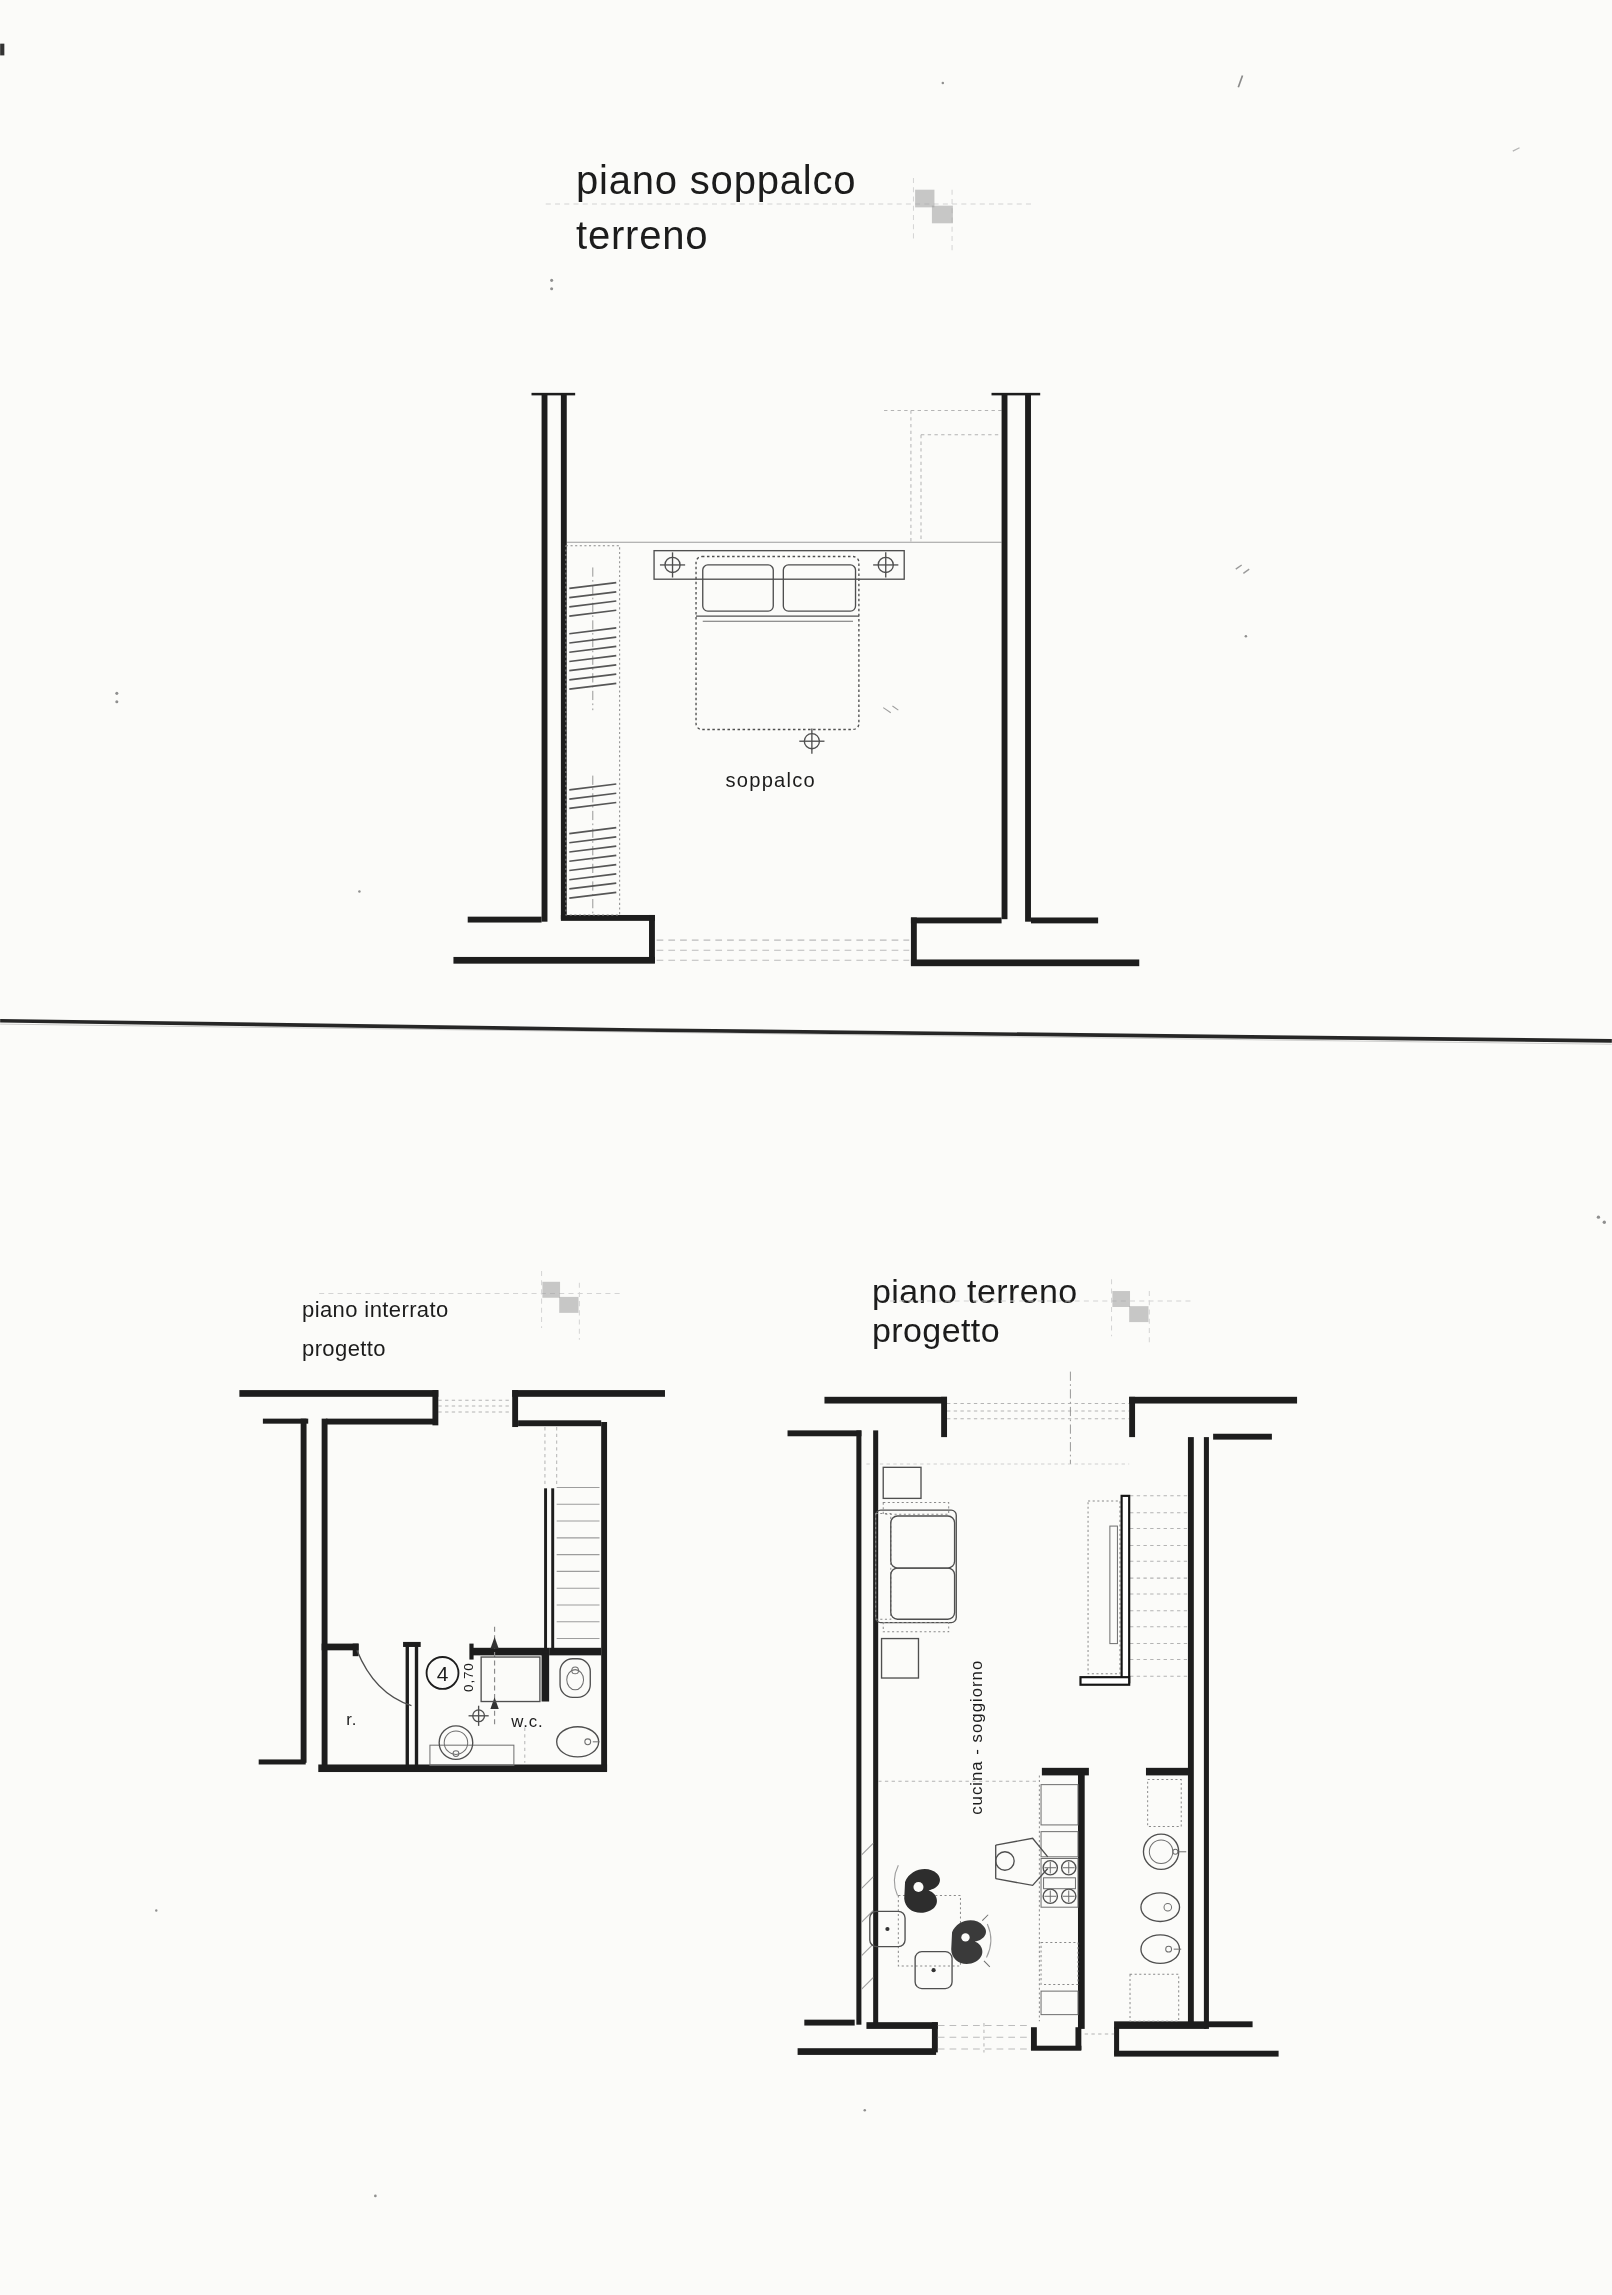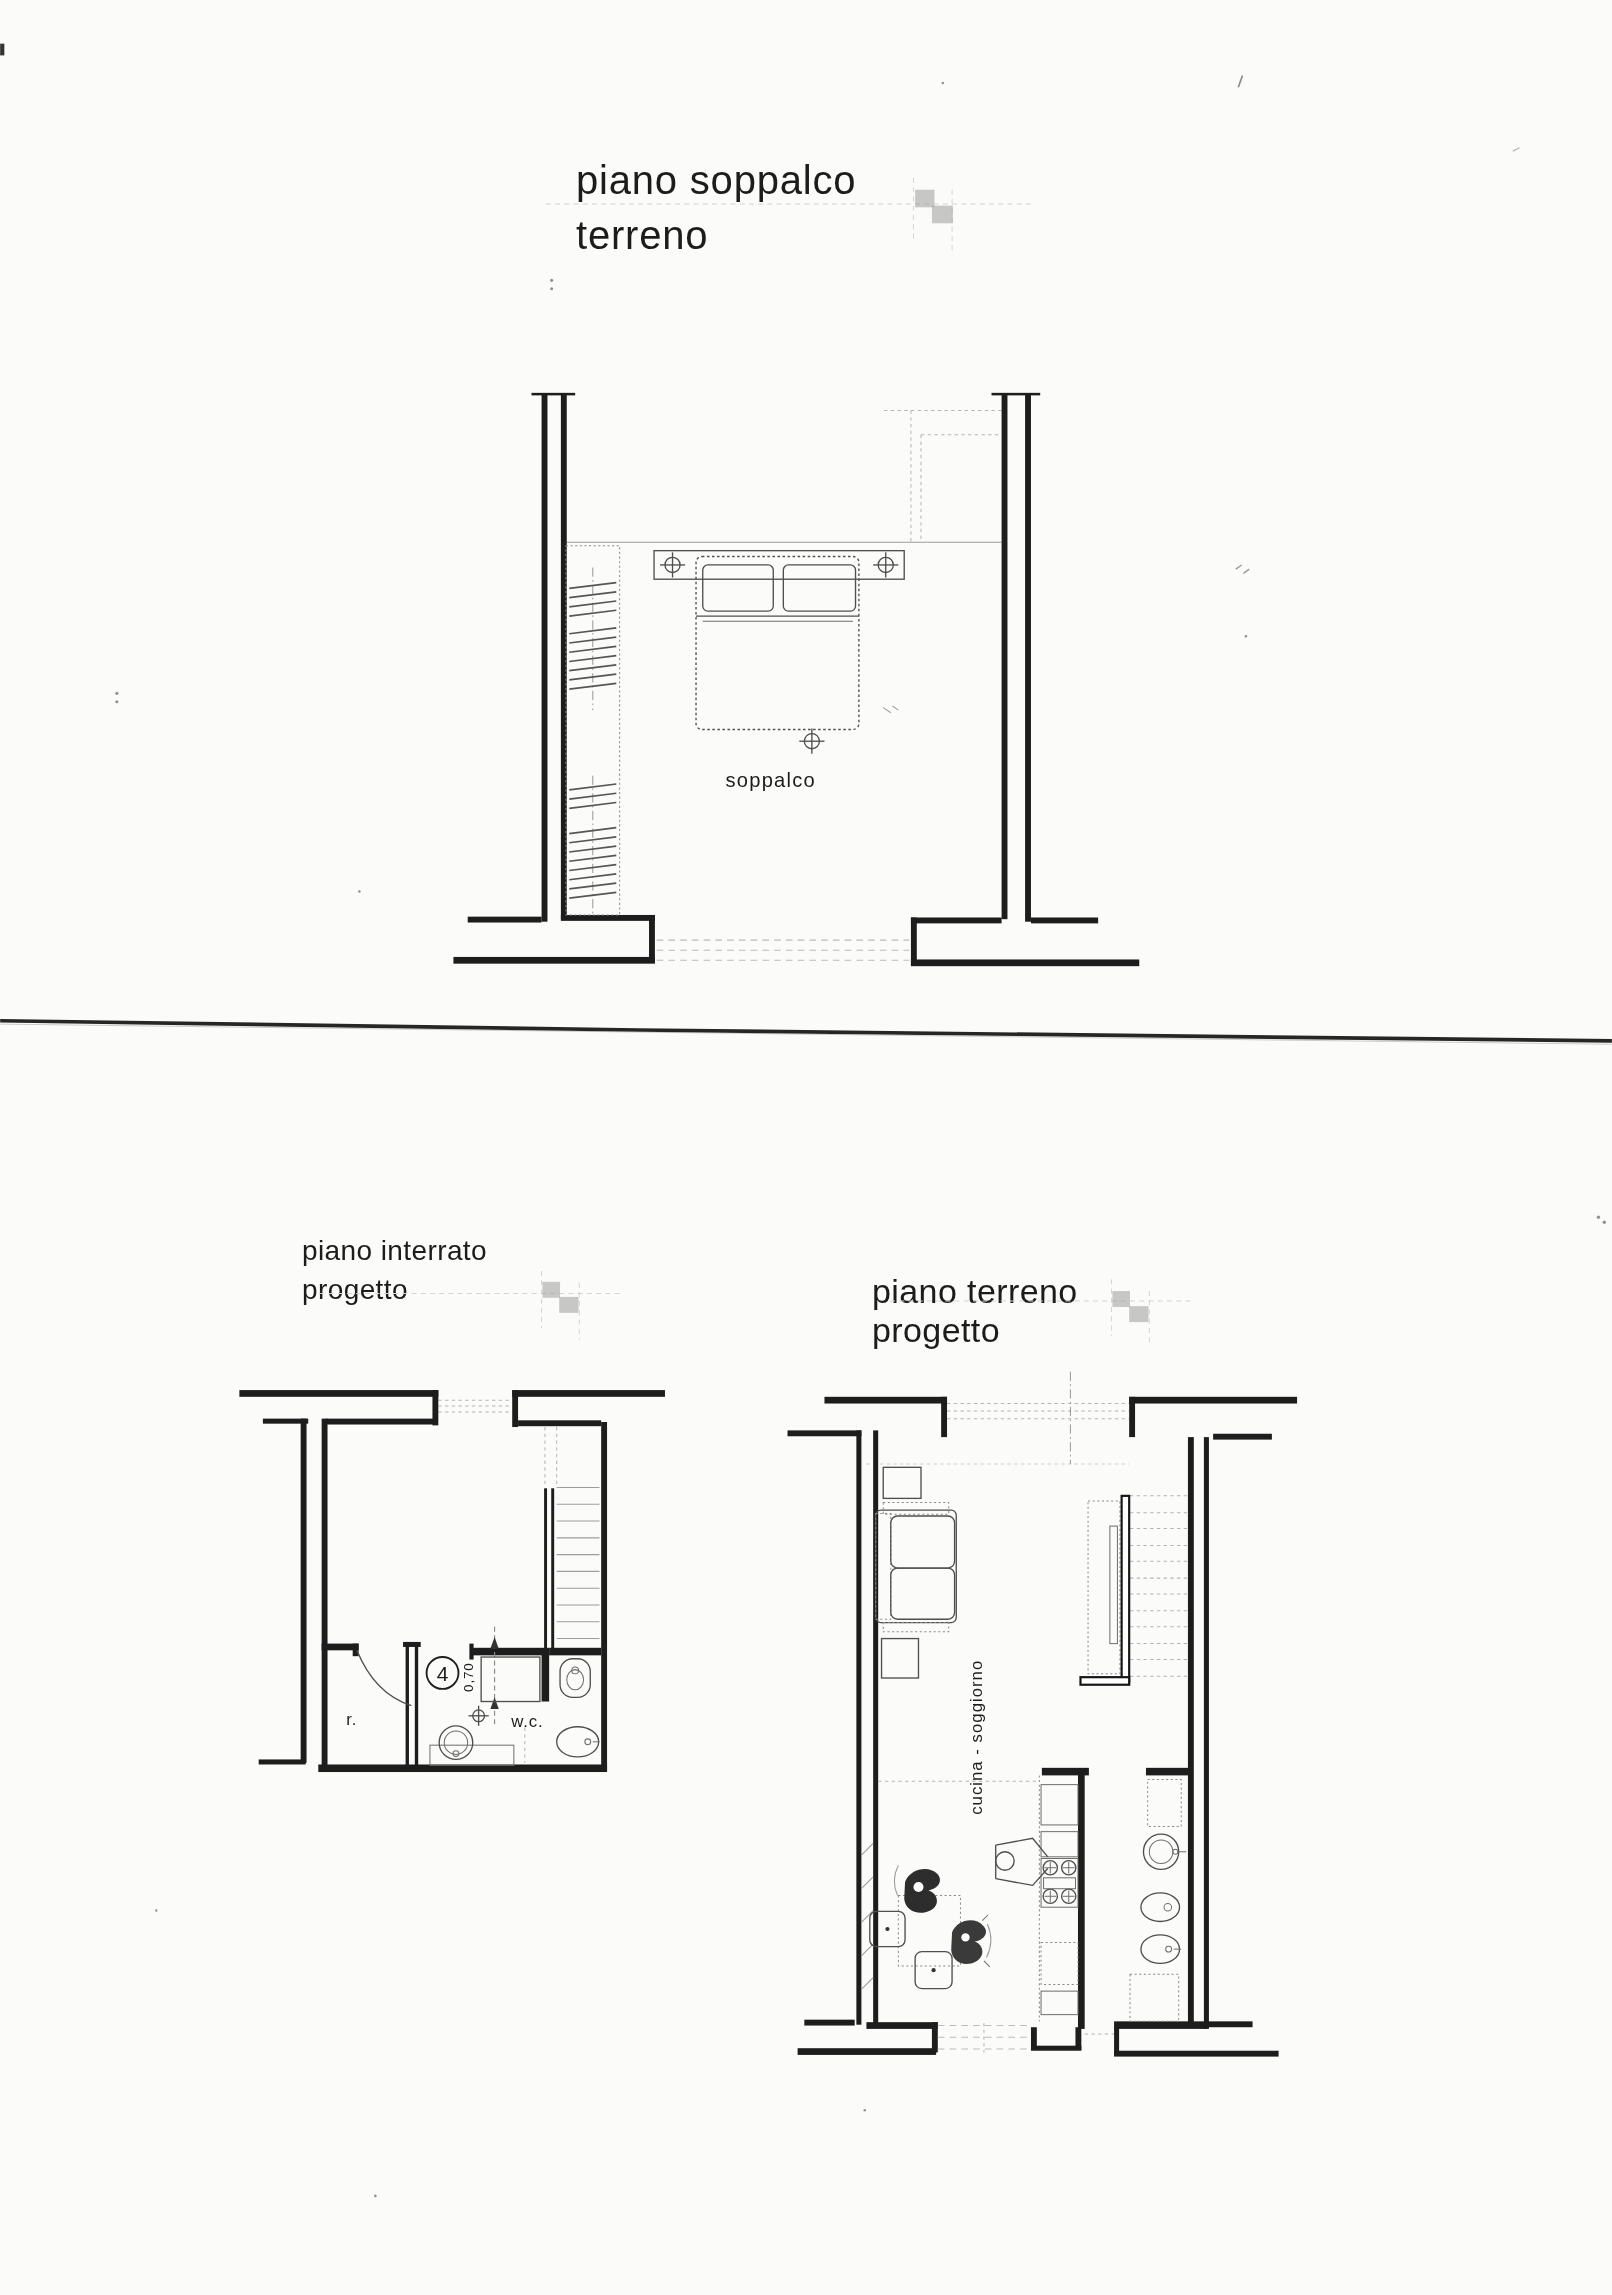--- a/index.html
+++ b/index.html
@@ -3,21 +3,21 @@
 <meta charset="utf-8">
 <style>
   html,body{margin:0;padding:0;}
   body{width:1612px;height:2295px;position:relative;background:#fbfbf9;overflow:hidden;
        font-family:"Liberation Sans", sans-serif;}
   .page{position:absolute;left:0;top:0;width:1436px;height:2295px;}
   svg.draw{position:absolute;left:0;top:0;}
   .title{position:absolute;color:#1c1c1c;}
   .title span{display:block;}
   .title-top{left:576px;top:153px;font-size:40px;line-height:55px;letter-spacing:0.8px;}
-  .title-interrato{left:302px;top:1231px;font-size:28px;line-height:39px;letter-spacing:0.4px;}
+  .title-interrato{left:302px;top:1290px;font-size:22px;line-height:39px;letter-spacing:0.4px;}
   .title-terreno{left:872px;top:1266px;font-size:34px;line-height:39px;letter-spacing:0.4px;margin-top:6px;}
 
   
   .wall{fill:#1d1d1d;stroke:none;}
   .thin{fill:none;stroke:#4f4f4f;stroke-width:1.6;}
   .thin2{fill:none;stroke:#6e6e6e;stroke-width:1.2;}
   .soft{fill:none;stroke:#9d9d9d;stroke-width:1.3;}
   .faintd{fill:none;stroke:#bcbcbc;stroke-width:1.3;stroke-dasharray:8 6;}
   .faintd2{fill:none;stroke:#b4b4b4;stroke-width:1.2;stroke-dasharray:4 4;}
   .dotted{fill:none;stroke:#8a8a8a;stroke-width:1.2;stroke-dasharray:2.5 3;}

